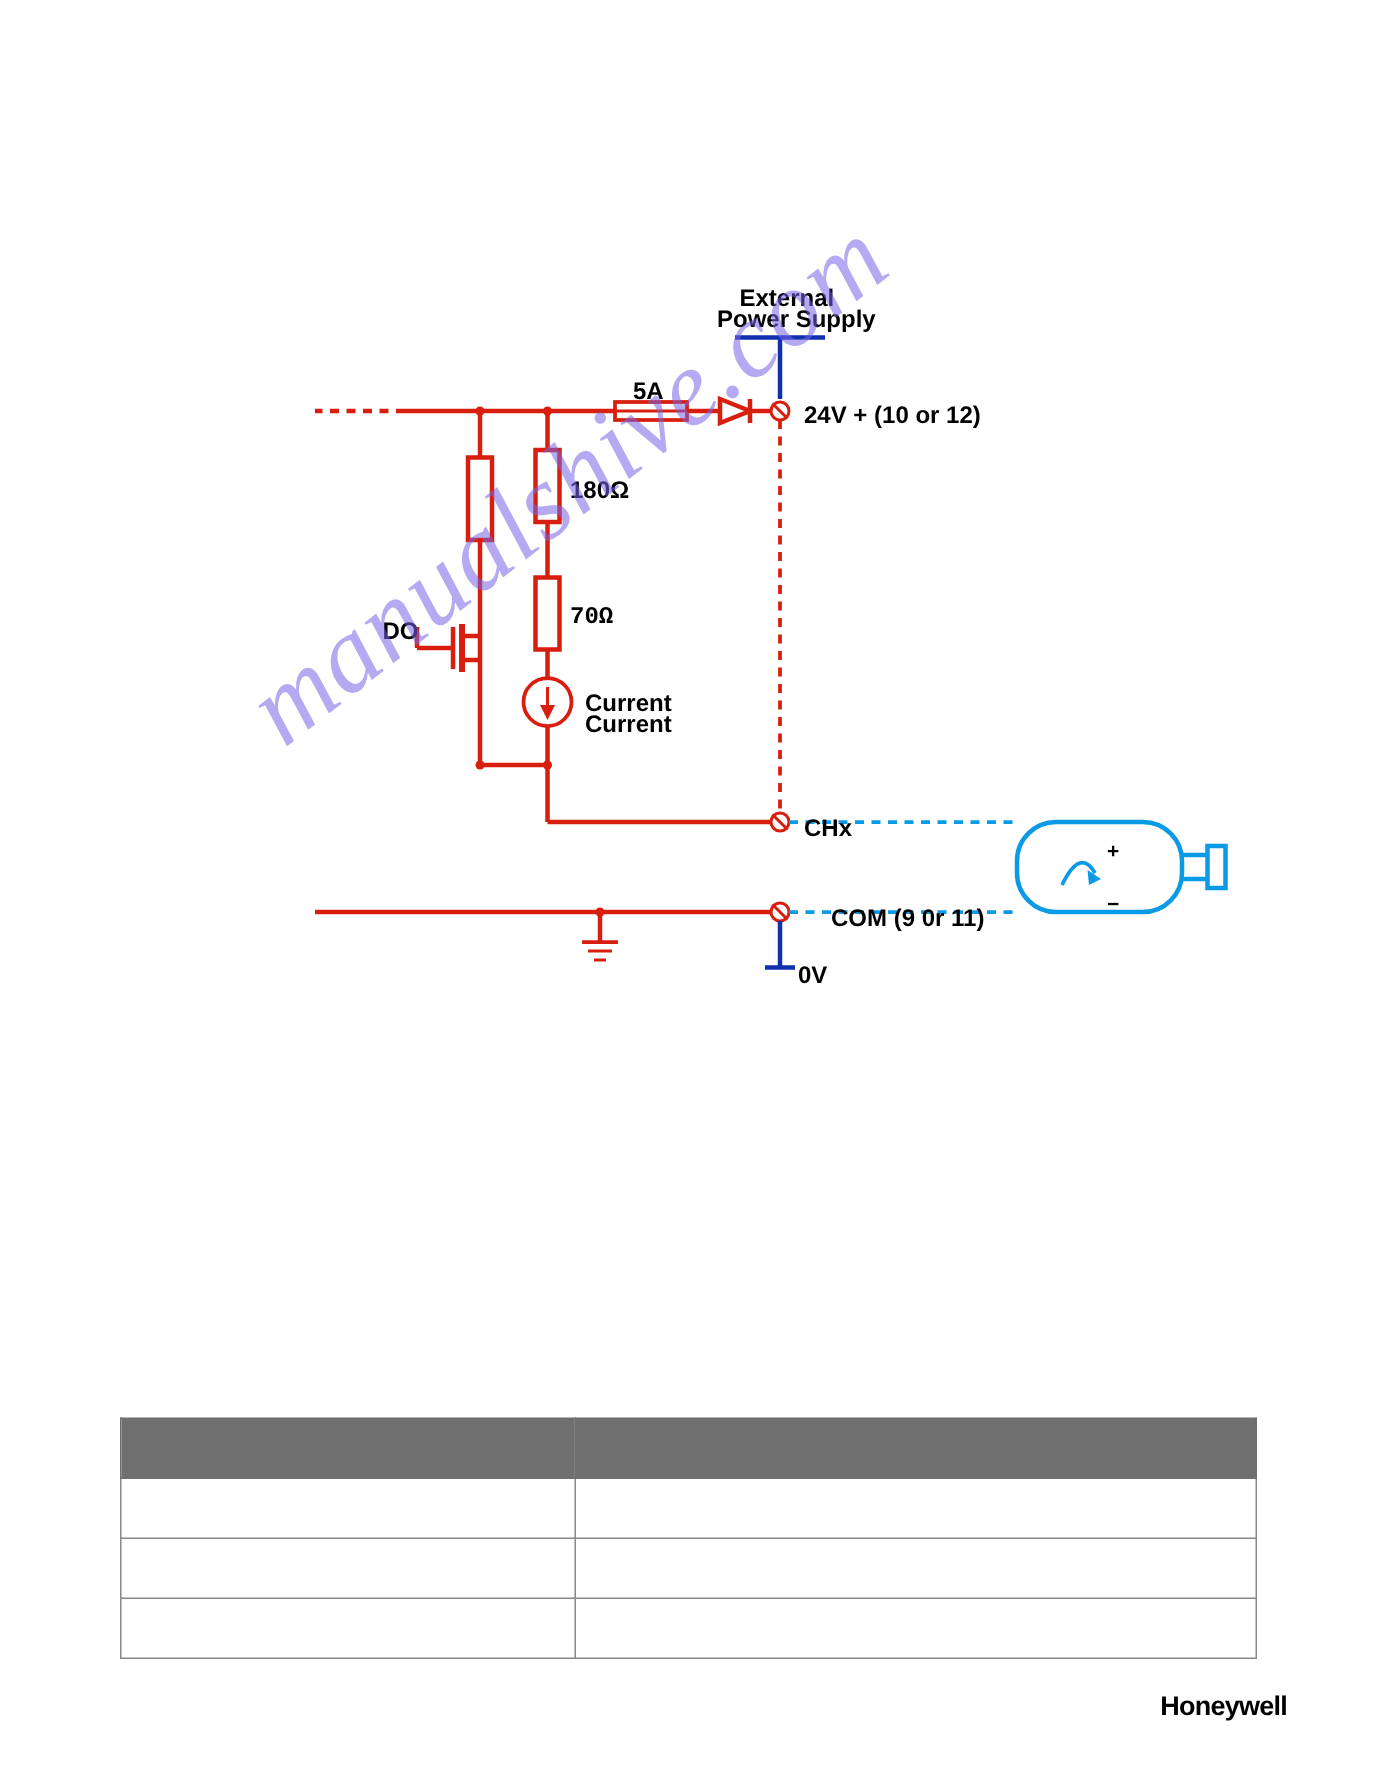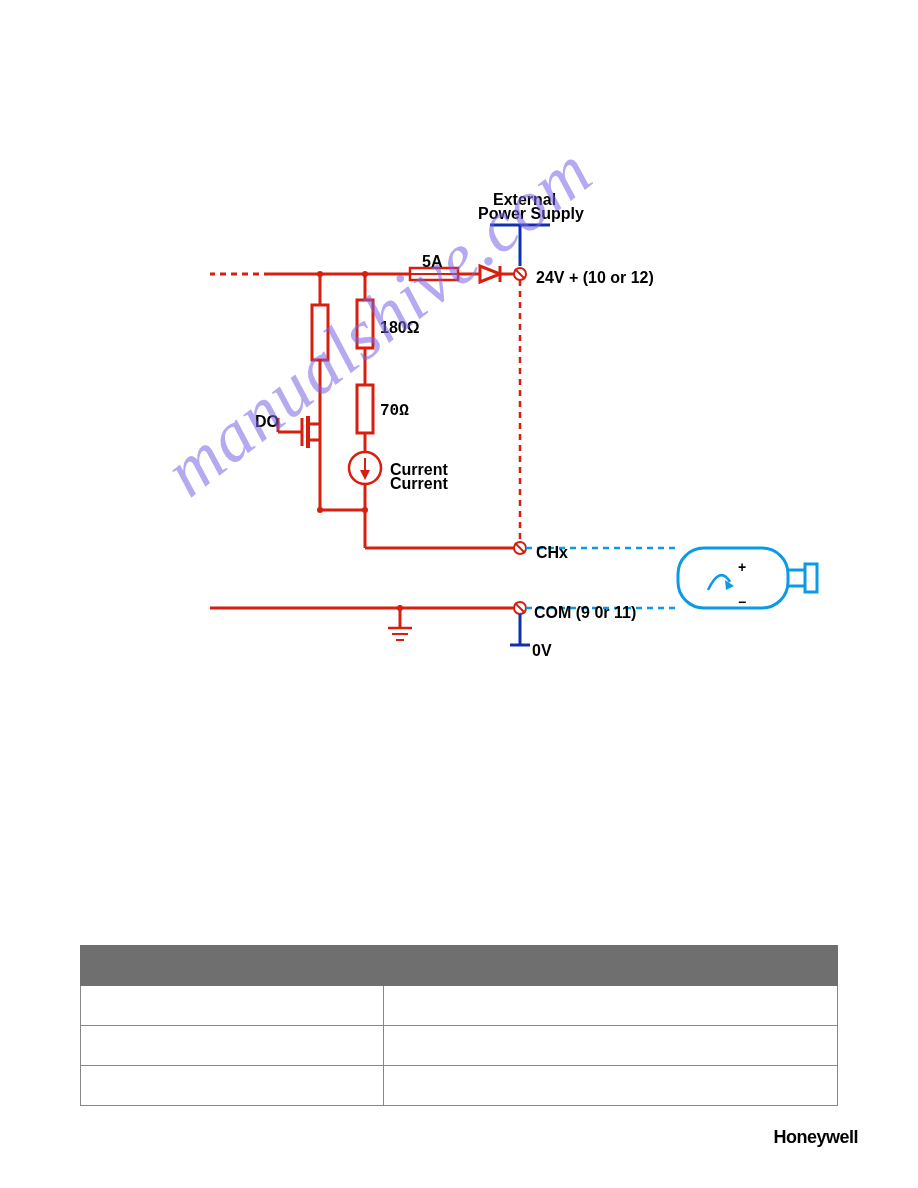--- a/index.html
+++ b/index.html
@@ -28,21 +28,21 @@
     <div class="lbl" style="left:303px; top:0px;">External</div>
     <div class="lbl" style="left:288px; top:14px;">Power Supply</div>
     <div class="lbl" style="left:232px; top:62px;">5A</div>
     <div class="lbl" style="left:346px; top:78px;">24V + (10 or 12)</div>
     <div class="lbl" style="left:190px; top:128px;">180Ω</div>
     <div class="lbl" style="left:190px; top:212px;font-family:Liberation Mono, monospace;">70Ω</div>
     <div class="lbl" style="left:65px; top:222px;">DO</div>
     <div class="lbl" style="left:200px; top:270px;">Current</div>
     <div class="lbl" style="left:200px; top:284px;">Current</div>
     <div class="lbl" style="left:346px; top:353px;">CHx</div>
-    <div class="lbl" style="left:344px; top:413px;text-align:center;">COM (9 0r 11)</div>
+    <div class="lbl" style="left:364px; top:413px;text-align:center;">COM (9 0r 11)</div>
     <div class="lbl" style="left:342px; top:451px;">0V</div>
     <div class="lbl" style="left:548px; top:369px; font-size:14px;">+</div>
     <div class="lbl" style="left:548px; top:404px; font-size:14px;">−</div>
 
     <svg viewBox="0 0 640 510">
 
       <line x1="300" y1="35" x2="360" y2="35" stroke="#1030b0" stroke-width="3"></line>
       <line x1="330" y1="35" x2="330" y2="76" stroke="#1030b0" stroke-width="3"></line>
 
       <circle cx="330" cy="84" r="6" fill="none" stroke="#d81e0e" stroke-width="2"></circle>

